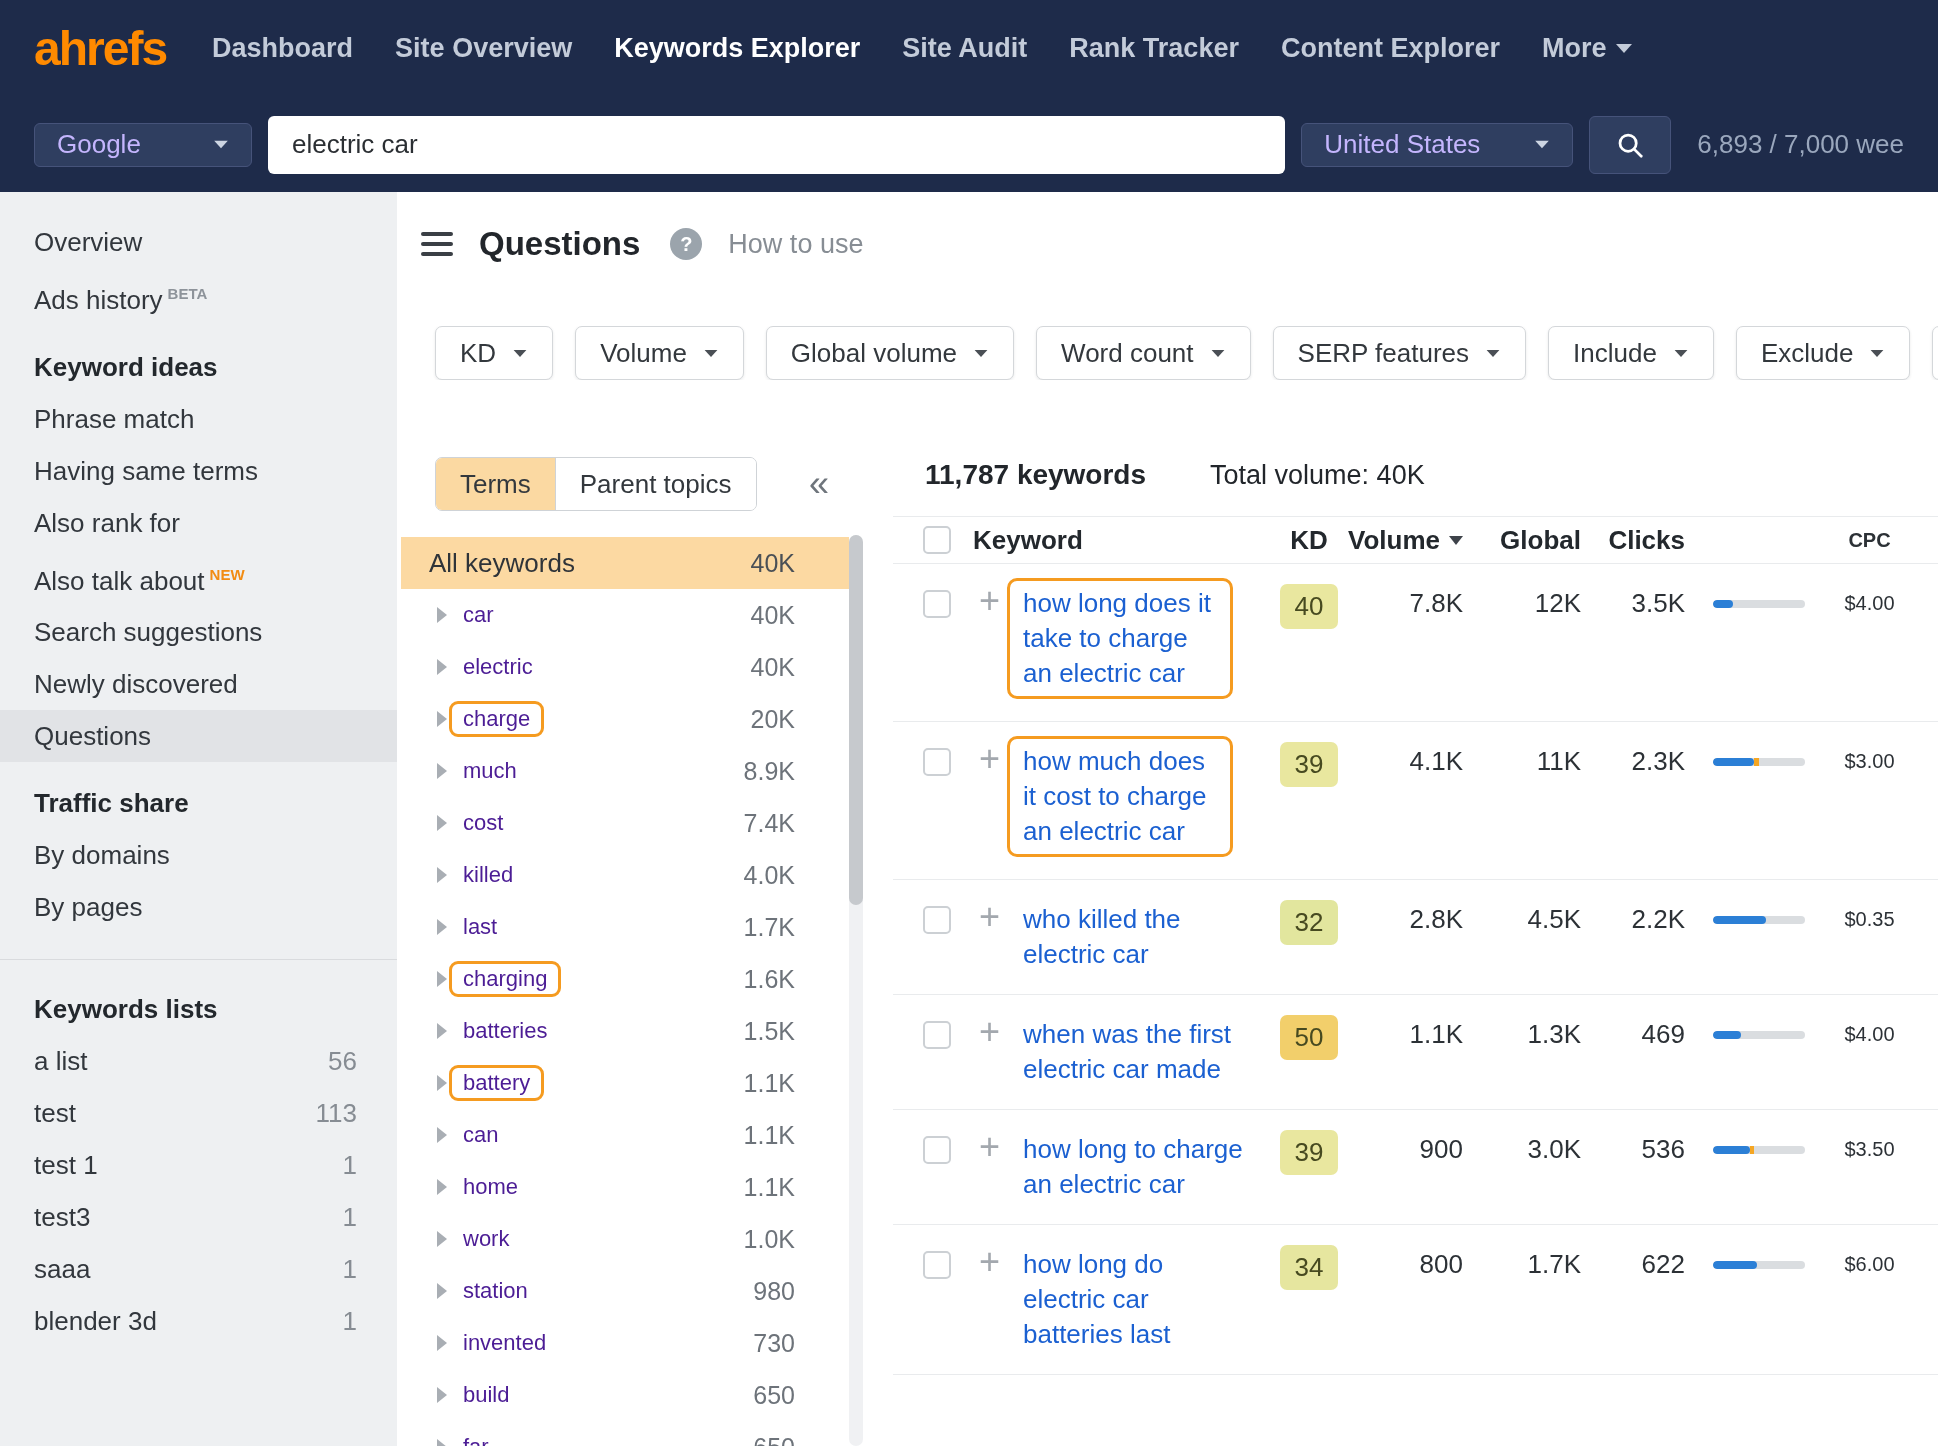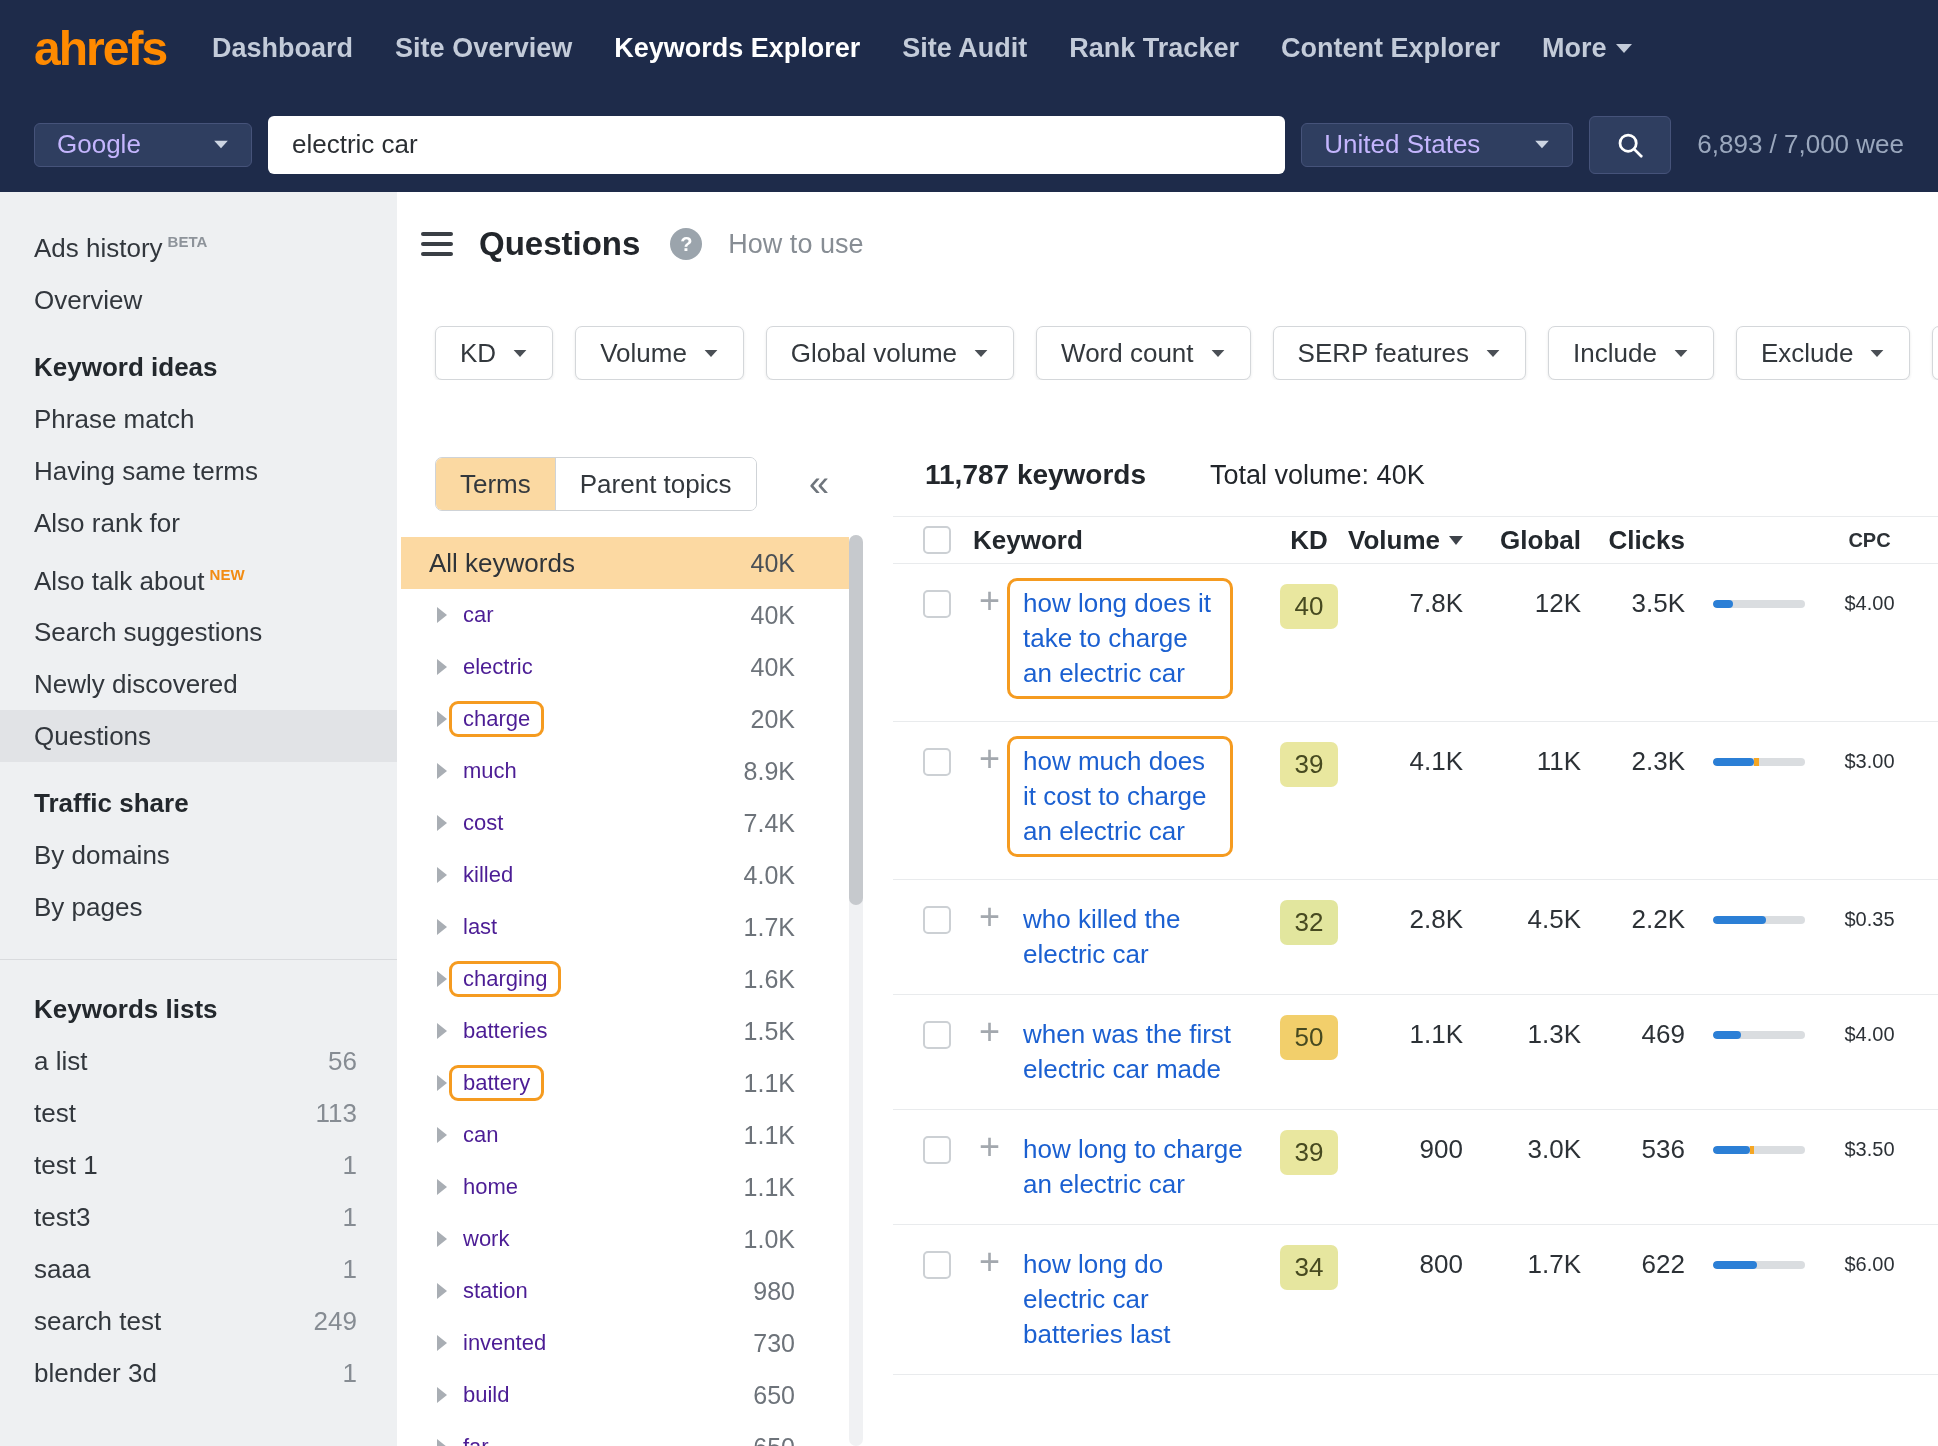--- a/index.html
+++ b/index.html
@@ -156,22 +156,22 @@
     <svg width="30" height="30" viewBox="0 0 24 24">
       <circle cx="10.5" cy="10.5" r="6.5" fill="none" stroke="#ffffff" stroke-width="2.2"></circle>
       <line x1="15.3" y1="15.3" x2="21" y2="21" stroke="#ffffff" stroke-width="2.2" stroke-linecap="round"></line>
     </svg>
   </button>
   <div class="usage">6,893 / 7,000 wee</div>
 </div>
 
 <div class="content">
   <aside class="sidebar">
+      <div class="side-item"><span>Overview</span></div>
       <div class="side-item"><span>Ads history</span><sup class="side-badge gray">BETA</sup></div>
-      <div class="side-item"><span>Overview</span></div>
       <div class="side-header">Keyword ideas</div>
       <div class="side-item"><span>Phrase match</span></div>
       <div class="side-item"><span>Having same terms</span></div>
       <div class="side-item"><span>Also rank for</span></div>
       <div class="side-item"><span>Also talk about</span><sup class="side-badge orange">NEW</sup></div>
       <div class="side-item"><span>Search suggestions</span></div>
       <div class="side-item"><span>Newly discovered</span></div>
       <div class="side-item selected"><span>Questions</span></div>
       <div class="side-header">Traffic share</div>
       <div class="side-item"><span>By domains</span></div>
@@ -192,24 +192,20 @@
       </div>
       <div class="side-list-item">
         <span>test3</span>
         <span class="count">1</span>
       </div>
       <div class="side-list-item">
         <span>saaa</span>
         <span class="count">1</span>
       </div>
       <div class="side-list-item">
-        <span>search test</span>
-        <span class="count">249</span>
-      </div>
-      <div class="side-list-item">
         <span>blender 3d</span>
         <span class="count">1</span>
       </div>
     </aside>
 
   <main class="main">
     <div class="title-row">
       <div class="hamburger">
           <span></span>
           <span></span>

